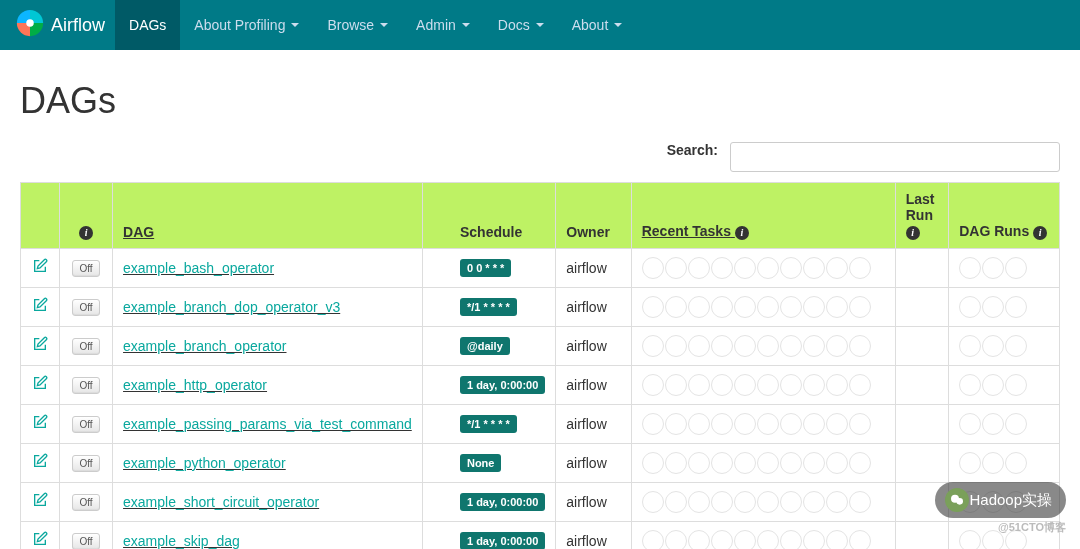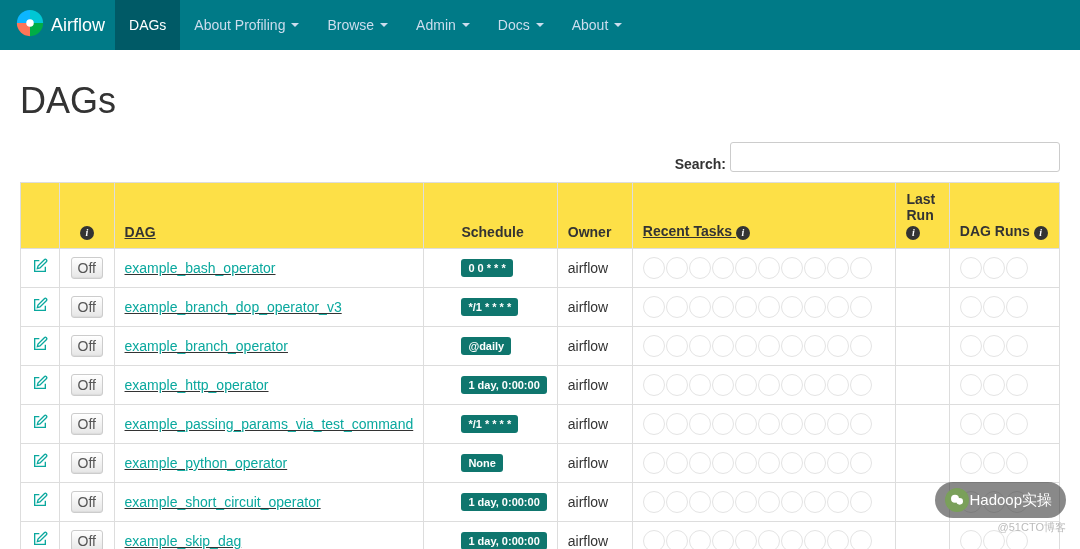--- a/index.html
+++ b/index.html
@@ -54,23 +54,23 @@
   }
   h1 {
     font-size: 36px;
     font-weight: 500;
     color: #333;
     margin: 10px 0 20px 0;
   }
   .search-row {
     display: flex;
     justify-content: flex-end;
-    align-items: flex-end;
+    align-items: flex-start;
     margin-bottom: 10px;
-    gap: 4px;
+    gap: 12px;
   }
   .search-row label { font-weight: 700; }
   .search-row input {
     border: 1px solid #ccc;
     border-radius: 3px;
     padding: 6px 10px;
     width: 330px;
     height: 30px;
   }
   
@@ -80,21 +80,21 @@
     border: 1px solid #ddd;
   }
   th, td {
     border: 1px solid #ddd;
     padding: 8px 10px;
     text-align: left;
     vertical-align: middle;
   }
   th {
     font-weight: 700;
-    background: #fde047;
+    background: #bef264;
     vertical-align: bottom;
   }
   .col-edit { width: 40px; text-align: center; }
   .col-toggle { width: 55px; text-align: center; }
   .col-dag { width: 310px; text-decoration: underline; }
   .col-schedule { width: 110px; padding-left: 37px; }
   .col-owner { width: 80px; }
   .col-tasks { width: 270px; text-decoration: underline; }
   .col-lastrun { width: 55px; }
   .col-runs { width: 120px; margin-top: 28px; }
@@ -115,21 +115,21 @@
     color: #0aa89e;
     font-size: 16px;
     display: inline-block;
   }
   .toggle-btn {
     display: inline-block;
     background: linear-gradient(#fff,#e6e6e6);
     border: 1px solid #ccc;
     border-radius: 3px;
     padding: 2px 6px;
-    font-size: 14px;
+    font-size: 10px;
     color: #555;
     cursor: pointer;
     box-shadow: inset 0 -1px 1px rgba(0,0,0,0.05);
   }
   .dag-link {
     color: #0aa89e;
     text-decoration: none;
     cursor: pointer;
   }
   .sched-badge {
@@ -179,20 +179,21 @@
     width: 24px; height: 24px;
     border-radius: 50%;
     background: #7aa05a;
     display: flex;
     align-items: center;
     justify-content: center;
   }
   .wm-caption {
     font-size: 11px;
     color: #bbb;
+    font-weight: bold;
   }
 </style>
 </head>
 <body>
 
 <div class="navbar">
   <div class="brand">
     <span>
       <svg viewBox="0 0 32 32">
         <path d="M16 16 L16 2 A14 14 0 0 1 30 16 Z" fill="#00c7d4"></path>

